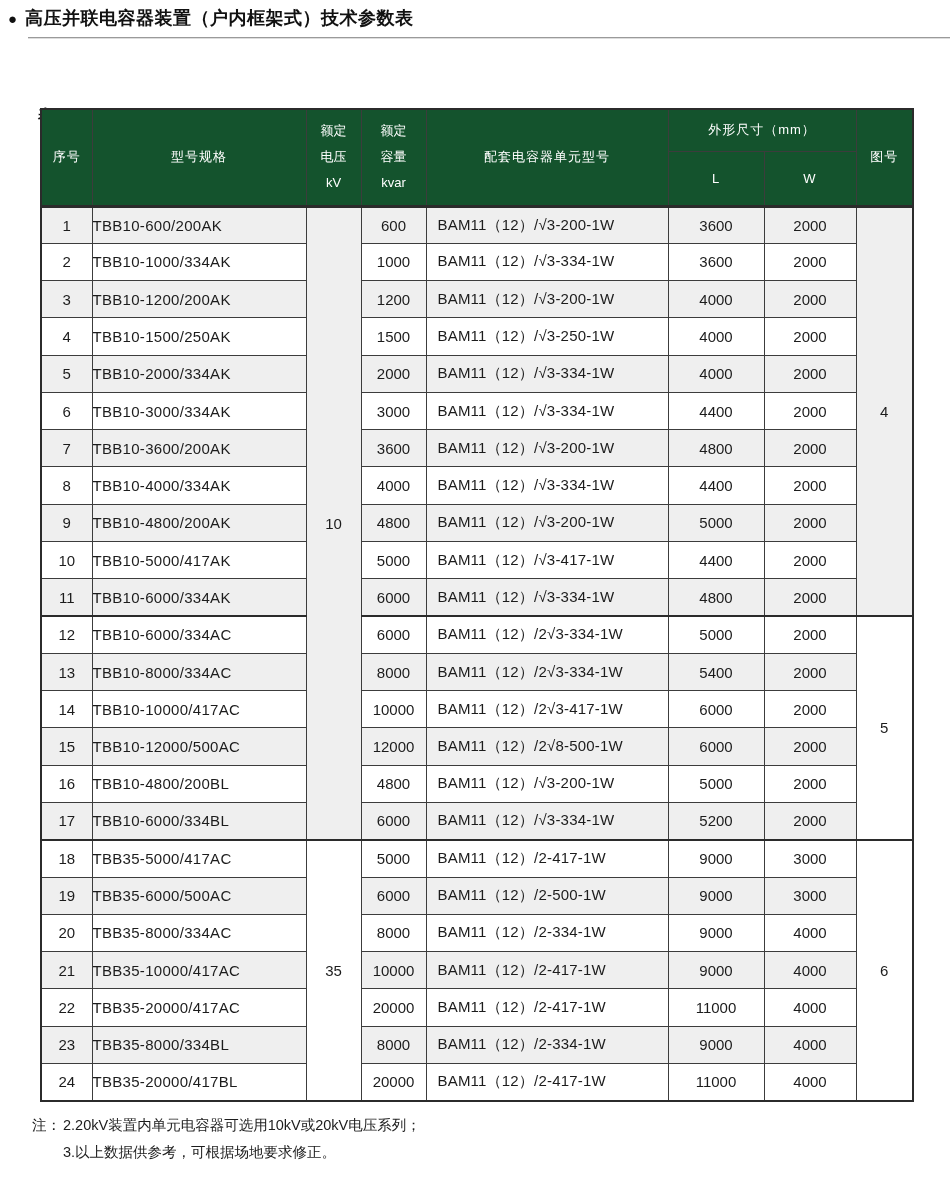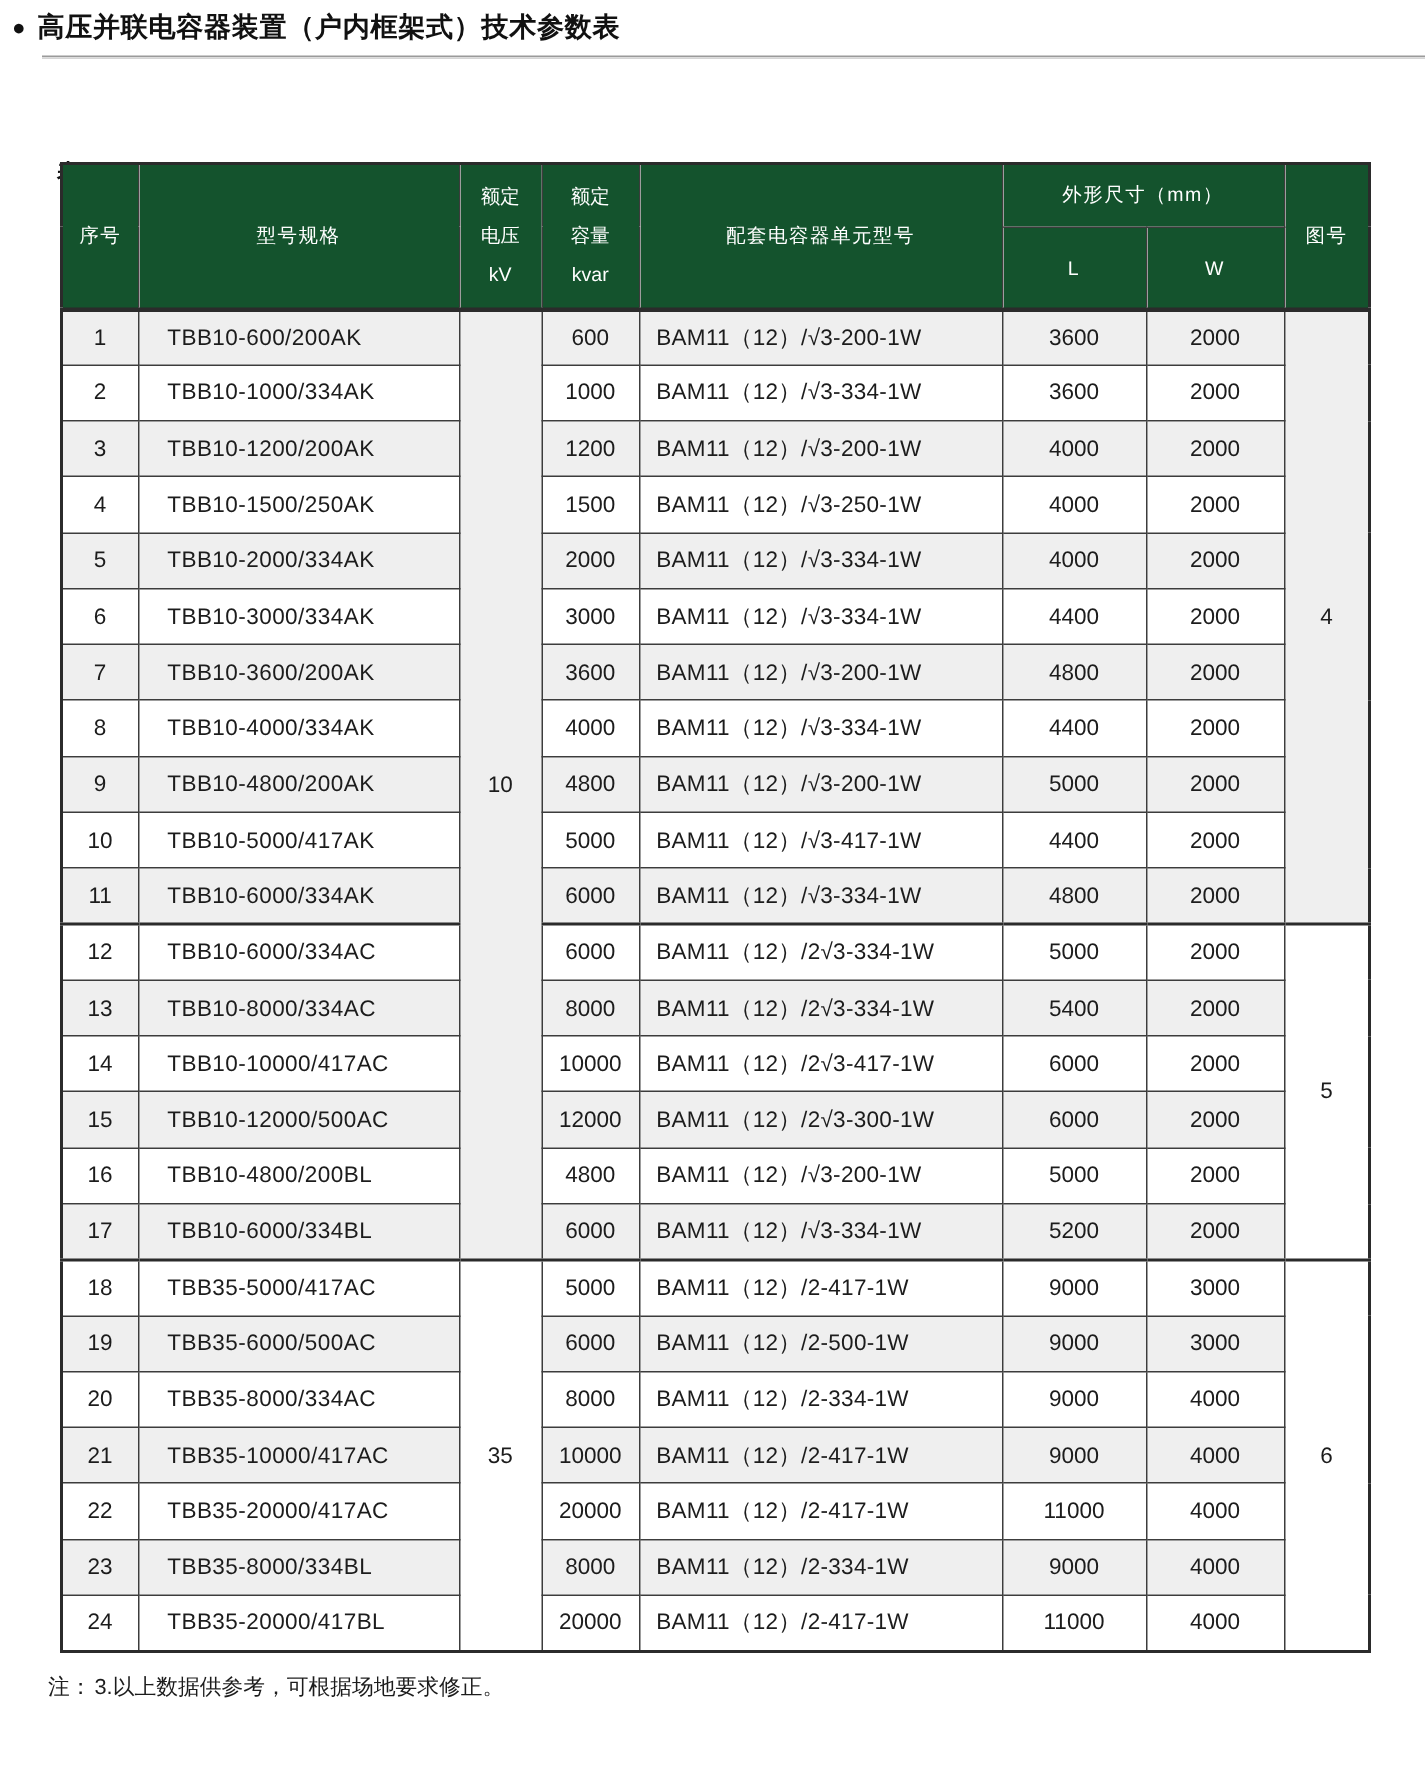--- a/index.html
+++ b/index.html
@@ -68,21 +68,21 @@
   thead th.tall { height: 97px; }
   thead { border-bottom: 3px solid #2b2b2b; }
   .hline { display: block; line-height: 26px; letter-spacing: 0; }
 
   tbody tr { height: 37.29px; }
   tbody tr.shaded td { background: #efefef; }
   tbody td.merged { background: #ffffff; }
   tbody tr.group-start td { border-top: 2.5px solid #2b2b2b; }
 
   td.left { text-align: left; }
-  td.cell-model { padding-left: 19px; letter-spacing: 0.3px; }
+  td.cell-model { letter-spacing: 0.3px; }
   td.cell-unit  { padding-left: 11px; letter-spacing: 0.2px; }
 
   
   .notes {
     position: absolute; top: 1112px; left: 32px;
     font-size: 14.5px; color: #1c1c1c;
     line-height: 27px;
   }
   .notes-row { display: flex; }
   .notes-prefix { width: 31px; flex: 0 0 31px; }
@@ -246,21 +246,21 @@
         <td class="cell-model left">TBB10-10000/417AC</td>
         <td class="cell-capacity">10000</td>
         <td class="cell-unit left">BAM11（12）/2√3-417-1W</td>
         <td class="cell-l">6000</td>
         <td class="cell-w">2000</td>
       </tr>
       <tr class="shaded">
         <td class="cell-index">15</td>
         <td class="cell-model left">TBB10-12000/500AC</td>
         <td class="cell-capacity">12000</td>
-        <td class="cell-unit left">BAM11（12）/2√3-300-1W</td>
+        <td class="cell-unit left">BAM11（12）/2√8-500-1W</td>
         <td class="cell-l">6000</td>
         <td class="cell-w">2000</td>
       </tr>
       <tr>
         <td class="cell-index">16</td>
         <td class="cell-model left">TBB10-4800/200BL</td>
         <td class="cell-capacity">4800</td>
         <td class="cell-unit left">BAM11（12）/√3-200-1W</td>
         <td class="cell-l">5000</td>
         <td class="cell-w">2000</td>
@@ -331,16 +331,17 @@
         <td class="cell-l">11000</td>
         <td class="cell-w">4000</td>
       </tr>
     </tbody>
 </table>
 
 <div class="notes">
   <div class="notes-row">
     <div class="notes-prefix">注：</div>
     <div class="notes-lines">
+      <div>2.20kV装置内单元电容器可选用10kV或20kV电压系列；</div>
       <div>3.以上数据供参考，可根据场地要求修正。</div>
     </div>
   </div>
 </div>
 
 </body></html>

